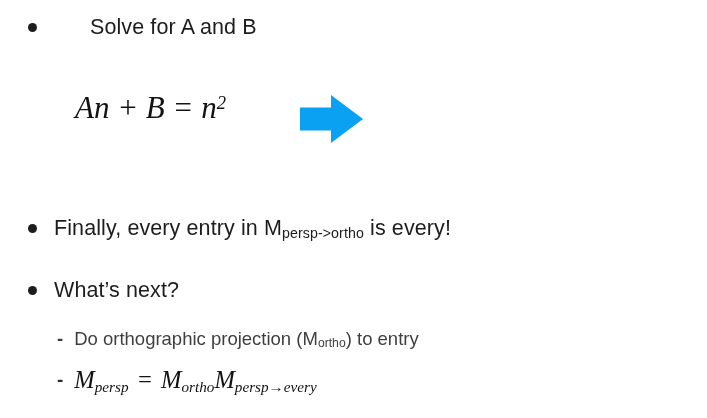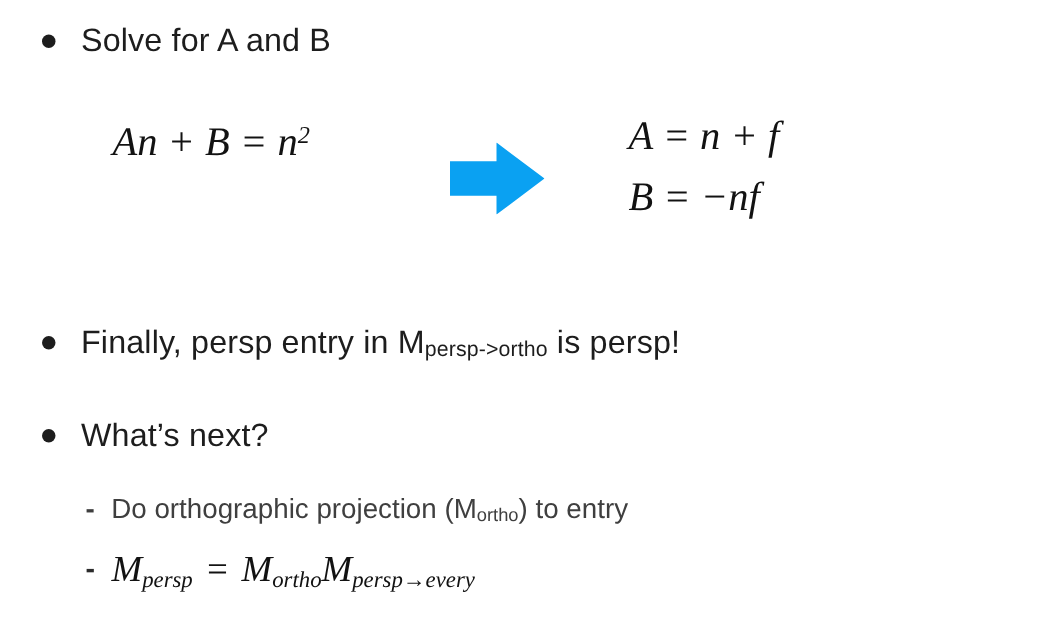--- a/index.html
+++ b/index.html
@@ -39,23 +39,24 @@
     vertical-align: -0.18em;
   }
 
   
   .math {
     font-family: "Liberation Serif", "DejaVu Serif", serif;
     font-style: italic;
     color: #121212;
   }
   .eq-col {
-    font-size: 27px;
+    font-size: 31px;
     line-height: 41px;
     white-space: nowrap;
+    margin-top: 12px;
   }
   .eq-col .msup {
     font-size: 0.6em;
     vertical-align: 0.5em;
     font-style: italic;
   }
   .msub {
     font-size: 0.62em;
     vertical-align: -0.28em;
   }
@@ -86,41 +87,37 @@
     color: #2b2b2b;
     margin-top: 3px;
   }
   .eqsign { margin: 0 8px; }
 </style>
 </head>
 <body>
 
 <div class="slide">
 
-  <div class="abs bullet-row" style="left:28px; top:15px;">
+  <div class="abs bullet-row" style="left:28px; top:15px;gap:36px;">
     <span class="bullet-dot"></span>
     <span>Solve for A and B</span>
   </div>
 
   <div class="abs math eq-col" style="left:75px; top:70px;">
     <div><span>An + B = n</span><span class="msup">2</span></div>
   </div>
 
   <svg class="abs" style="left:300px; top:95px;" width="63" height="48" viewBox="0 0 63 48">
     <polygon points="0,12.5 31,12.5 31,0 63,24 31,48 31,35.5 0,35.5" fill="#0aa1f2"></polygon>
   </svg>
 
-  <div class="abs math eq-col" style="left:419px; top:70px;">
-    <div><span>A = n + f</span></div>
-    <div><span>B = −nf</span></div>
-  </div>
 
   <div class="abs bullet-row" style="left:28px; top:216px;">
     <span class="bullet-dot"></span>
-    <span><span>Finally, persp entry in M</span><span class="sans-sub">persp-&gt;ortho</span><span> is persp!</span></span>
+    <span><span>Finally, every entry in M</span><span class="sans-sub">persp-&gt;ortho</span><span> is every!</span></span>
   </div>
 
   <div class="abs bullet-row" style="left:28px; top:278px;">
     <span class="bullet-dot"></span>
     <span>What’s next?</span>
   </div>
 
   <div class="abs sub-row sub1-row" style="left:57px; top:328px;">
     <span class="sub-dash">-</span>
     <span><span>Do orthographic projection (M</span><span class="sans-sub">ortho</span><span>) to entry</span></span>

